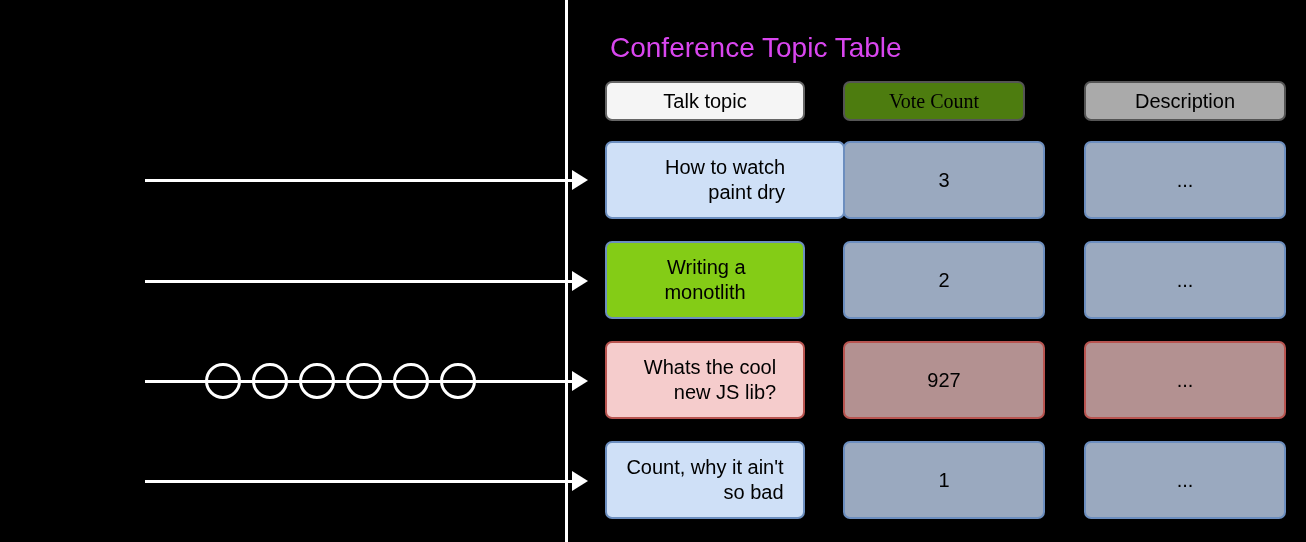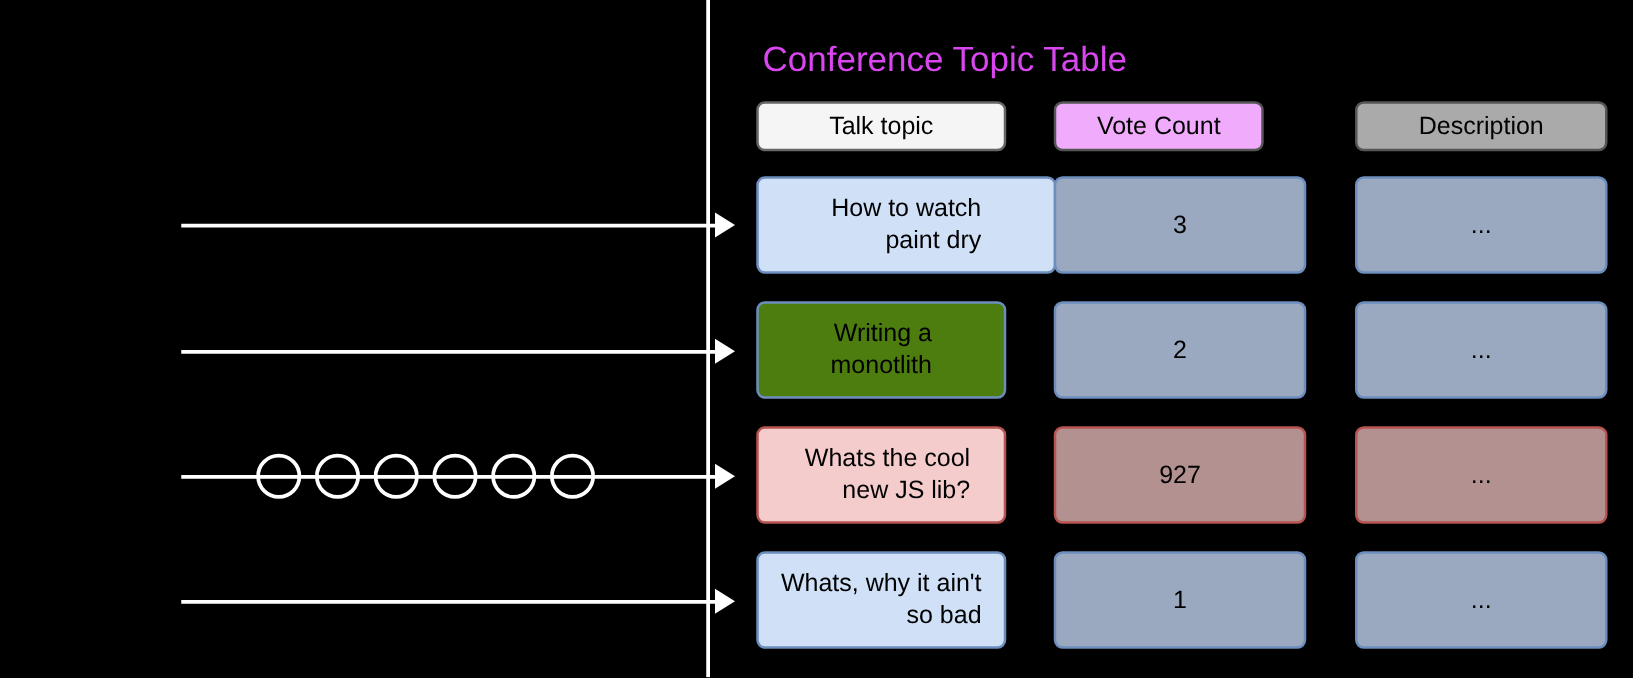--- a/index.html
+++ b/index.html
@@ -123,33 +123,33 @@
       <div class="queue-circle" style="left: 393px; top: 363px;"></div>
       <div class="queue-circle" style="left: 440px; top: 363px;"></div>
     </div>
 
   <div id="panel-divider"></div>
 
   <div id="table-title">Conference Topic Table</div>
 
   <div id="table-region">
       <div class="cell header" style="left: 605px; top: 81px; width: 200px; background: rgb(245, 245, 245); border-color: rgb(102, 102, 102);">Talk topic</div>
-      <div class="cell header" style="left: 843px; top: 81px; width: 168px; background: #f0abfc; border-color: rgb(85, 85, 85);">Vote Count</div>
+      <div class="cell header" style="left: 843px; top: 81px; width: 182px; background: #4d7c0f; border-color: rgb(85, 85, 85); font-family: Liberation Serif, serif;">Vote Count</div>
       <div class="cell header" style="left: 1084px; top: 81px; width: 202px; background: rgb(170, 170, 170); border-color: rgb(85, 85, 85);">Description</div>
       <div class="cell body" style="left: 605px; top: 141px; width: 240px; background: rgb(207, 224, 247); border-color: rgb(108, 142, 191);">How to watch
 paint dry</div>
       <div class="cell body" style="left: 843px; top: 141px; width: 202px; background: rgb(154, 169, 191); border-color: rgb(108, 142, 191);">3</div>
       <div class="cell body" style="left: 1084px; top: 141px; width: 202px; background: rgb(154, 169, 191); border-color: rgb(108, 142, 191);">...</div>
-      <div class="cell body" style="left: 605px; top: 241px; width: 200px; background: #4d7c0f; border-color: rgb(108, 142, 191);">Writing a
+      <div class="cell body" style="left: 605px; top: 241px; width: 200px; background: #84cc16; border-color: rgb(108, 142, 191);">Writing a
 monotlith</div>
       <div class="cell body" style="left: 843px; top: 241px; width: 202px; background: rgb(154, 169, 191); border-color: rgb(108, 142, 191);">2</div>
       <div class="cell body" style="left: 1084px; top: 241px; width: 202px; background: rgb(154, 169, 191); border-color: rgb(108, 142, 191);">...</div>
       <div class="cell body" style="left: 605px; top: 341px; width: 200px; background: rgb(245, 204, 204); border-color: rgb(184, 84, 80); padding-left: 16px;">Whats the cool
 new JS lib?</div>
       <div class="cell body" style="left: 843px; top: 341px; width: 202px; background: rgb(179, 145, 145); border-color: rgb(184, 84, 80);">927</div>
       <div class="cell body" style="left: 1084px; top: 341px; width: 202px; background: rgb(179, 145, 145); border-color: rgb(184, 84, 80);">...</div>
-      <div class="cell body" style="left: 605px; top: 441px; width: 200px; background: rgb(207, 224, 247); border-color: rgb(108, 142, 191);">Whats, why it ain't
+      <div class="cell body" style="left: 605px; top: 441px; width: 200px; background: rgb(207, 224, 247); border-color: rgb(108, 142, 191);">Count, why it ain't
 so bad</div>
       <div class="cell body" style="left: 843px; top: 441px; width: 202px; background: rgb(154, 169, 191); border-color: rgb(108, 142, 191);">1</div>
       <div class="cell body" style="left: 1084px; top: 441px; width: 202px; background: rgb(154, 169, 191); border-color: rgb(108, 142, 191);">...</div>
     </div>
 
 </div>
 
 </body></html>

